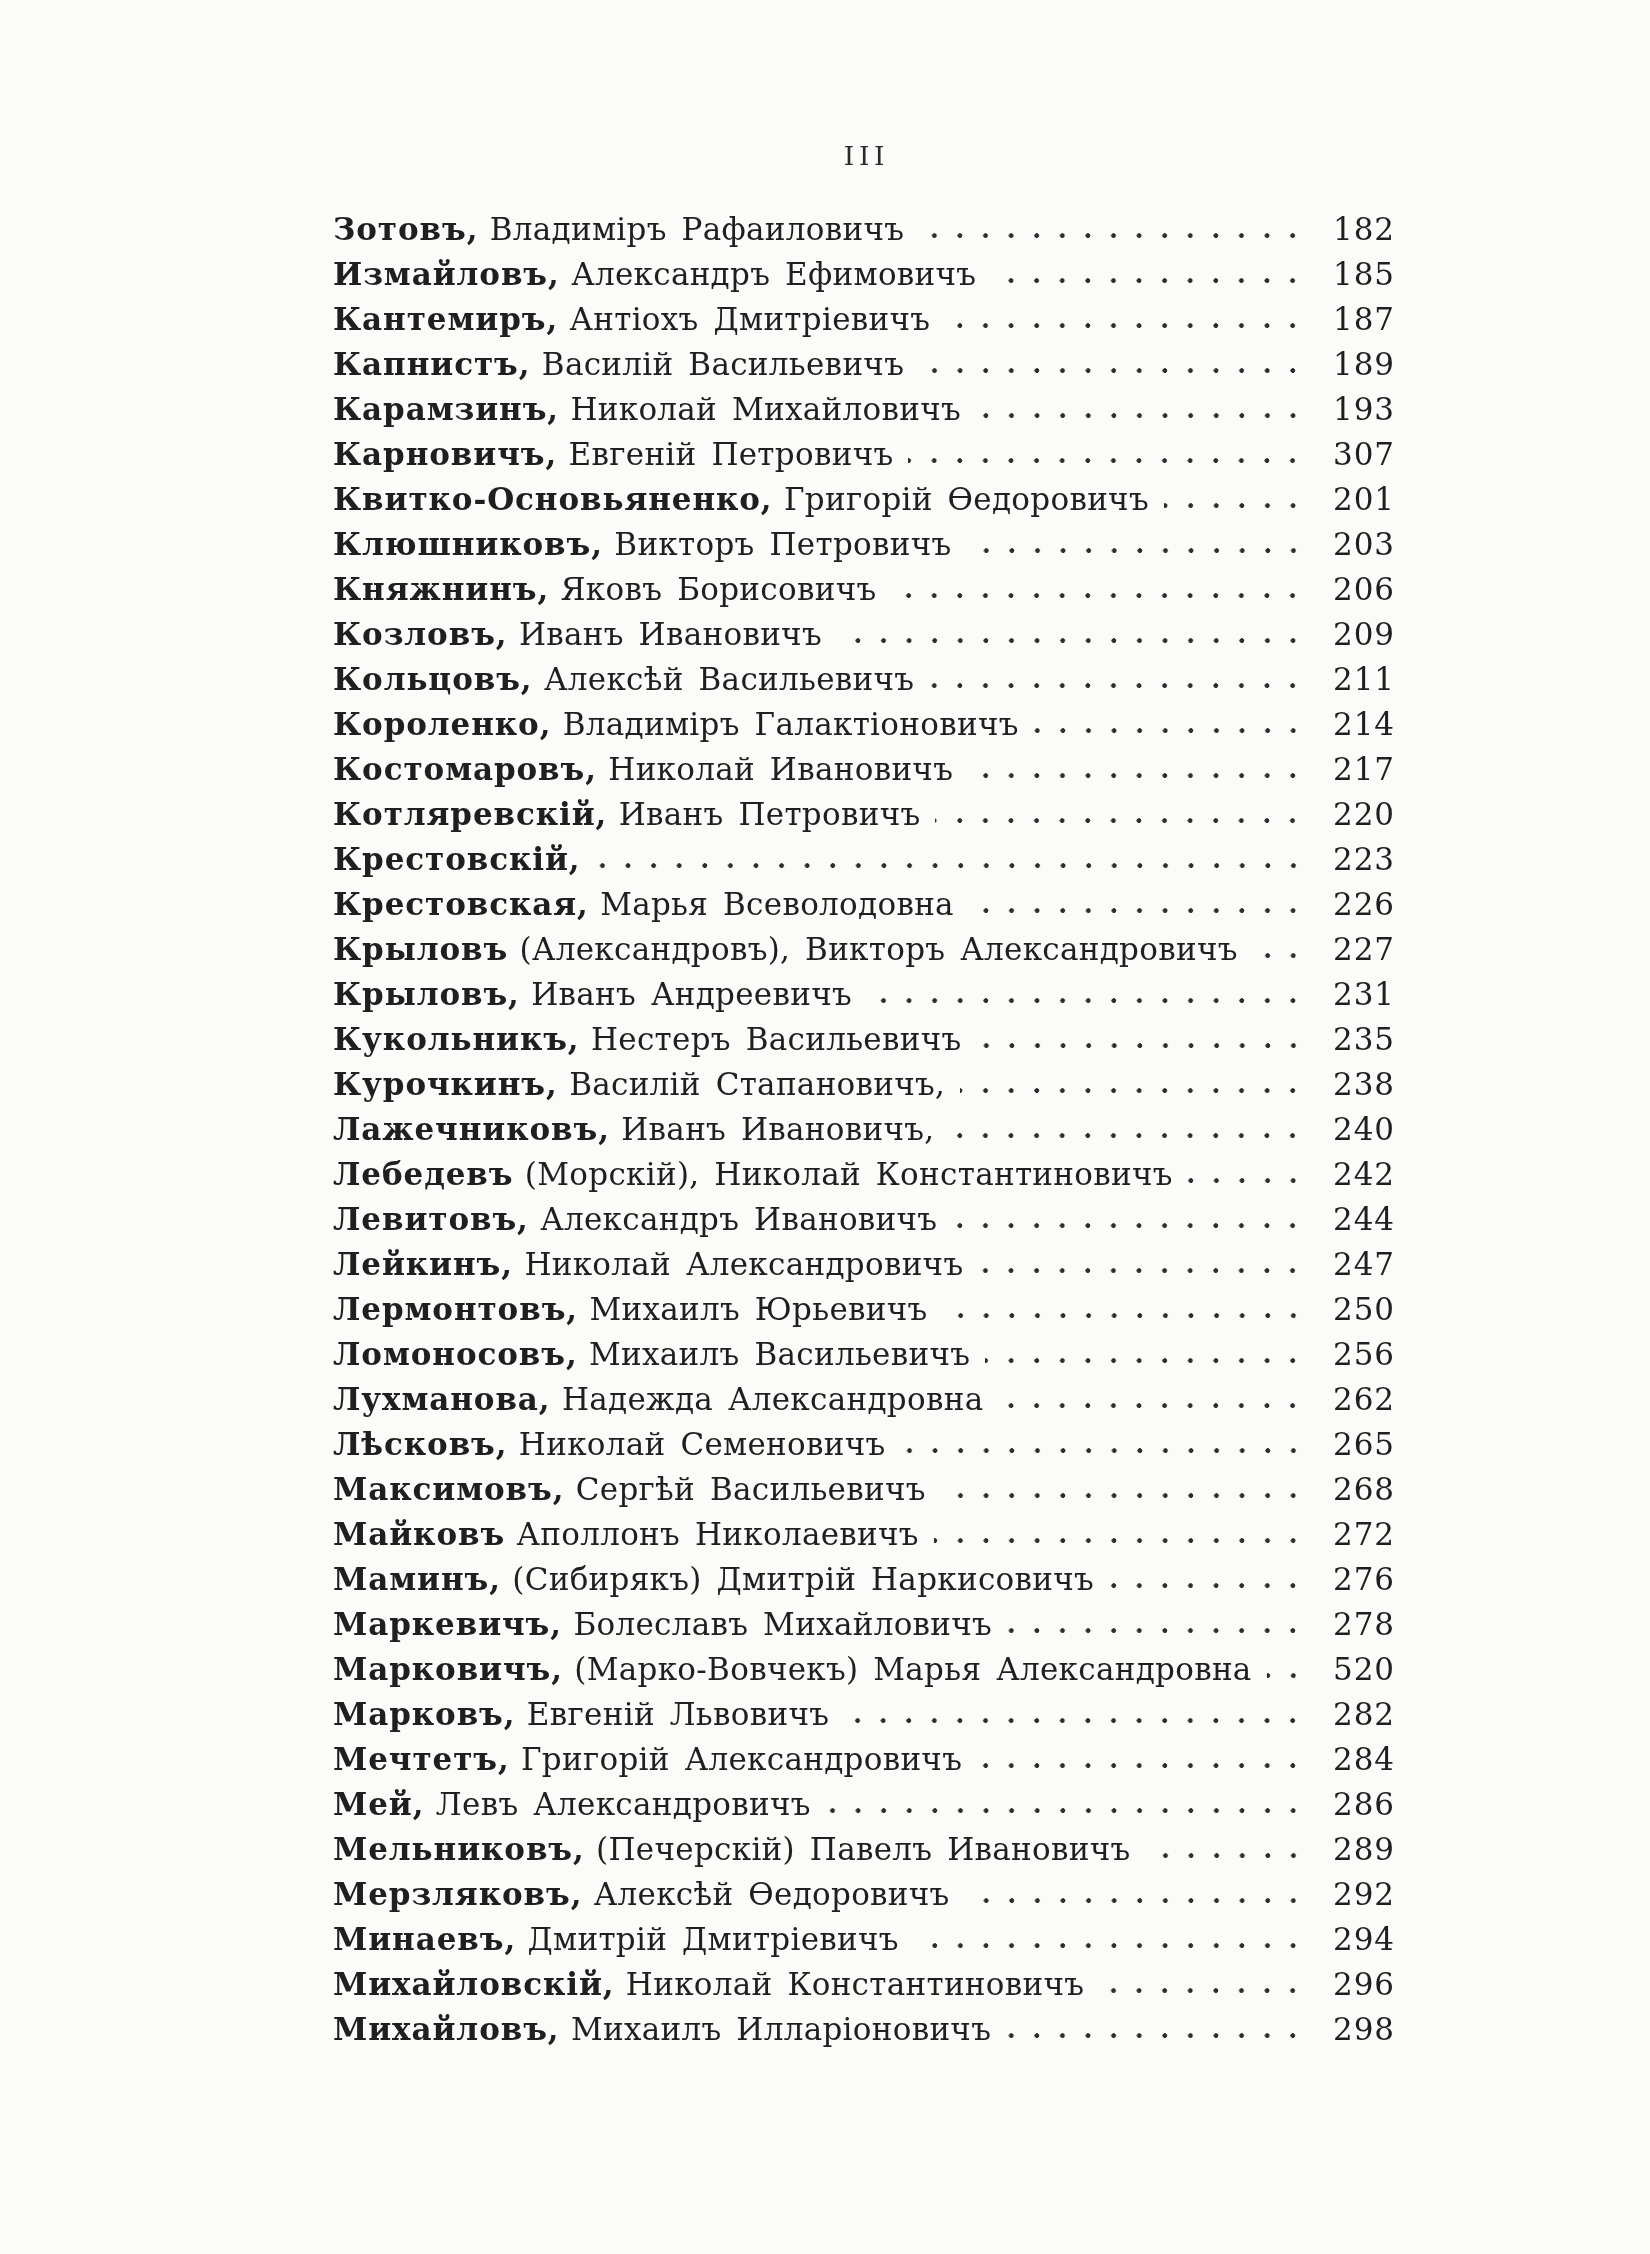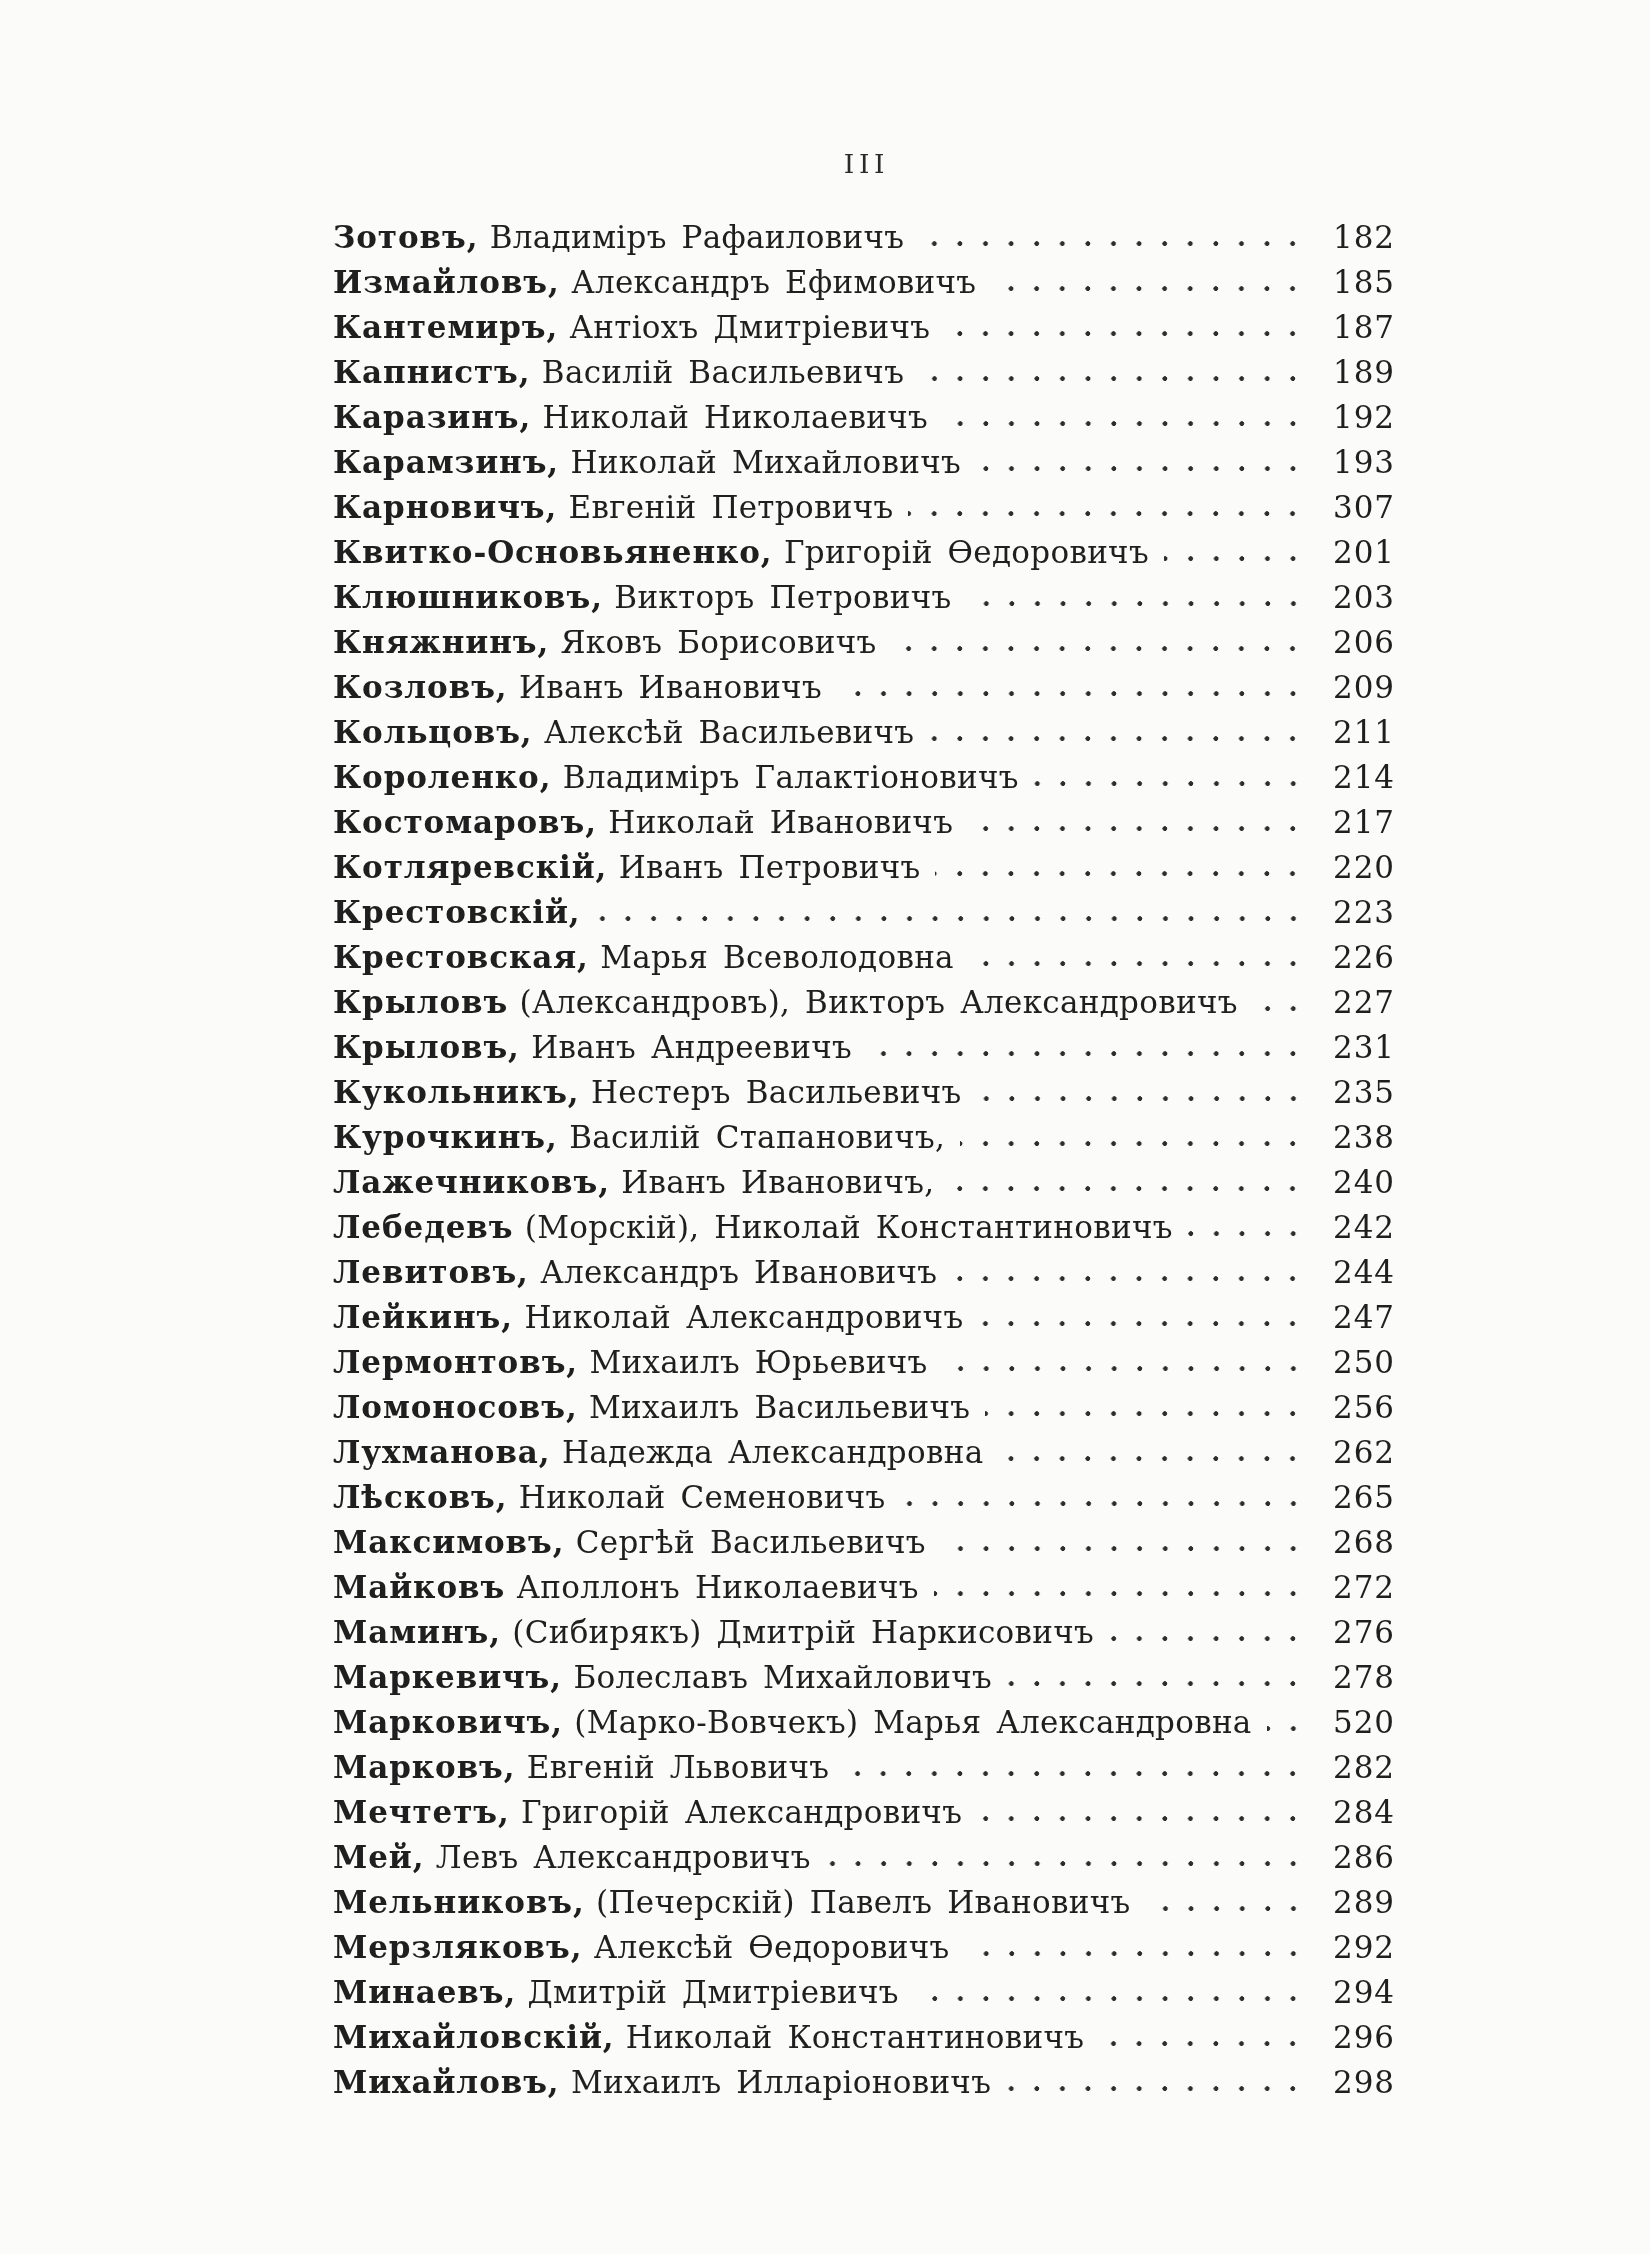--- a/index.html
+++ b/index.html
@@ -10,21 +10,20 @@
   body{background:var(--paper);}
   .page{
     position:relative;
     width:1650px;
     height:2106px;
     background:var(--paper);
     color:var(--ink);
     font-family:"DejaVu Serif","Liberation Serif",serif;
     overflow:hidden;
     box-sizing:border-box;
-    margin-top:8px;
   }
   .folio-header{
     position:absolute;
     top:140px;
     left:333px;
     width:1067px;
     text-align:center;
     font-size:26.5px;
     letter-spacing:4.7px;
     color:#2a2a2a;
@@ -96,26 +95,20 @@
     <span class="leader"></span>
     <span class="pagenum">187</span>
   </div>
       <div class="row">
     <span class="surname">Капнистъ,</span>
     <span class="given">Василій Васильевичъ</span>
     <span class="leader"></span>
     <span class="pagenum">189</span>
   </div>
       <div class="row">
-    <span class="surname">Каразинъ,</span>
-    <span class="given">Николай Николаевичъ</span>
-    <span class="leader"></span>
-    <span class="pagenum">192</span>
-  </div>
-      <div class="row">
     <span class="surname">Карамзинъ,</span>
     <span class="given">Николай Михайловичъ</span>
     <span class="leader"></span>
     <span class="pagenum">193</span>
   </div>
       <div class="row">
     <span class="surname">Карновичъ,</span>
     <span class="given">Евгеній Петровичъ</span>
     <span class="leader"></span>
     <span class="pagenum">307</span>

